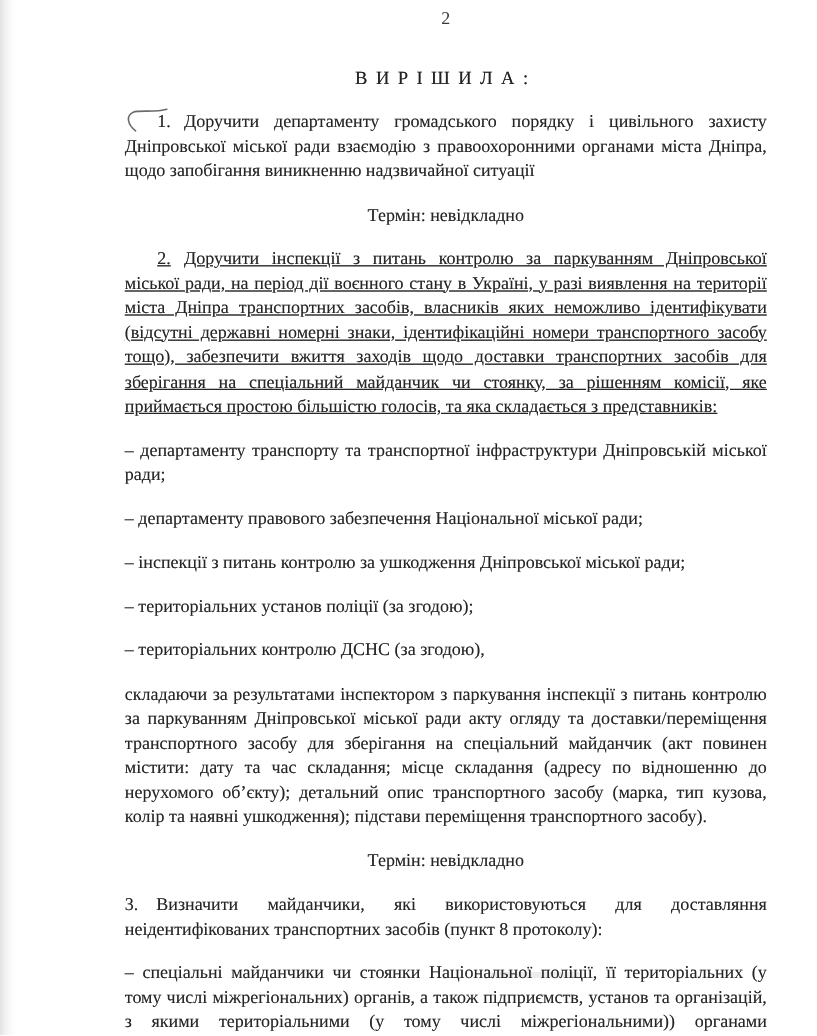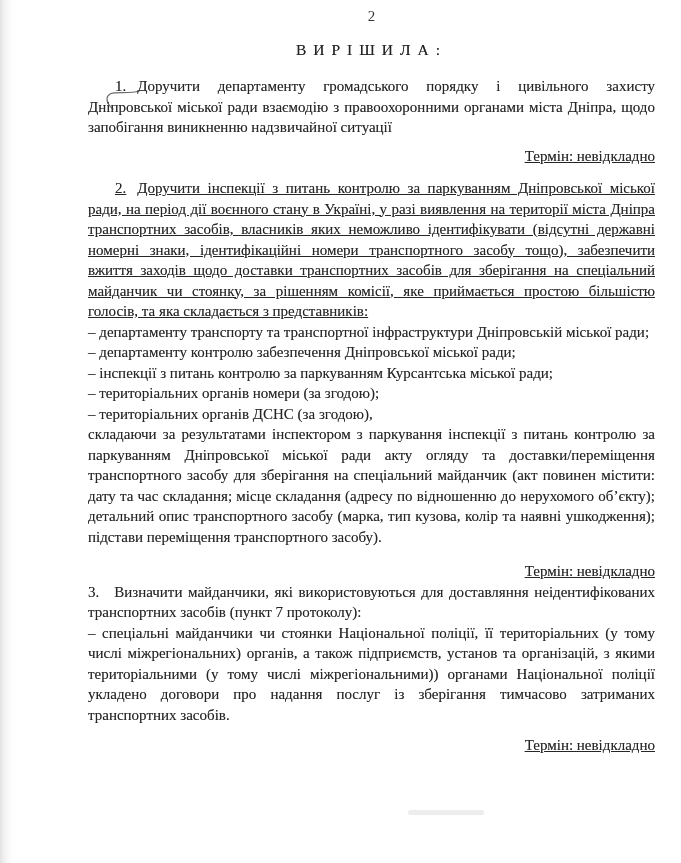--- a/index.html
+++ b/index.html
@@ -32,36 +32,36 @@
     top: 6px;
     width: 567px;
   }
   .pagenum {
     text-align: center;
     font-size: 15px;
     line-height: 21px;
     color: #3a3a3a;
   }
   .heading {
-    margin-top: 12px;
+    margin-top: 28px;
     text-align: center;
     font-size: 15.5px;
     line-height: 21px;
     letter-spacing: 7px;
     color: #222;
     text-shadow: 0 0 .4px rgba(30,30,30,.55);
   }
   p.para, p.term {
-    margin: 0;
+    margin: 16px;
     font-size: 15px;
     line-height: 20.5px;
     text-shadow: 0 0 .3px rgba(40,40,40,.45);
   }
   p.para { text-align: justify; }
-  p.term { text-align: right; text-decoration: underline; }
+  p.term { text-align: center; }
   .indent { text-indent: 27px; }
   .numgap { display: inline-block; width: 11px; }
   .numgap.wide { display: inline-block; width: 15px; }
   .mt16 { margin-top: 16px !important; }
   .mt12 { margin-top: 12px !important; text-decoration: underline; }
   .mt8  { margin-top: 8px !important; }
   .mt14 { margin-top: 14px !important; }
   .mt10 { margin-top: 10px !important; }
   .penmark {
     position: absolute;
@@ -82,30 +82,30 @@
 
     <div class="heading">ВИРІШИЛА:</div>
 
     <p class="para indent mt16"><span>1.</span><span class="numgap"></span><span>Доручити департаменту громадського порядку і цивільного захисту Дніпровської міської ради взаємодію з правоохоронними органами міста Дніпра, щодо запобігання виникненню надзвичайної ситуації</span></p>
 
     <p class="term mt8">Термін: невідкладно</p>
 
     <p class="para indent mt12"><span>2.</span><span class="numgap"></span><span>Доручити інспекції з питань контролю за паркуванням Дніпровської міської ради, на період дії воєнного стану в Україні, у разі виявлення на території міста Дніпра транспортних засобів, власників яких неможливо ідентифікувати (відсутні державні номерні знаки, ідентифікаційні номери транспортного засобу тощо), забезпечити вжиття заходів щодо доставки транспортних засобів для зберігання на спеціальний майданчик чи стоянку, за рішенням комісії, яке приймається простою більшістю голосів, та яка складається з представників:</span></p>
 
     <p class="para">– департаменту транспорту та транспортної інфраструктури Дніпровській міської ради;</p>
-    <p class="para">– департаменту контролю забезпечення Дніпровської міської ради;</p>
-    <p class="para">– інспекції з питань контролю за паркуванням Курсантська міської ради;</p>
-    <p class="para">– територіальних органів номери (за згодою);</p>
-    <p class="para">– територіальних органів ДСНС (за згодою),</p>
+    <p class="para">– департаменту правового забезпечення Національної міської ради;</p>
+    <p class="para">– інспекції з питань контролю за ушкодження Дніпровської міської ради;</p>
+    <p class="para">– територіальних установ поліції (за згодою);</p>
+    <p class="para">– територіальних контролю ДСНС (за згодою),</p>
 
     <p class="para">складаючи за результатами інспектором з паркування інспекції з питань контролю за паркуванням Дніпровської міської ради акту огляду та доставки/переміщення транспортного засобу для зберігання на спеціальний майданчик (акт повинен містити: дату та час складання; місце складання (адресу по відношенню до нерухомого об’єкту); детальний опис транспортного засобу (марка, тип кузова, колір та наявні ушкодження); підстави переміщення транспортного засобу).</p>
 
     <p class="term mt14">Термін: невідкладно</p>
 
-    <p class="para"><span>3.</span><span class="numgap wide"></span><span>Визначити майданчики, які використовуються для доставляння неідентифікованих транспортних засобів (пункт 7 протоколу):</span></p>
+    <p class="para"><span>3.</span><span class="numgap wide"></span><span>Визначити майданчики, які використовуються для доставляння неідентифікованих транспортних засобів (пункт 8 протоколу):</span></p>
 
     <p class="para">– спеціальні майданчики чи стоянки Національної поліції, її територіальних (у тому числі міжрегіональних) органів, а також підприємств, установ та організацій, з якими територіальними (у тому числі міжрегіональними)) органами Національної поліції укладено договори про надання послуг із зберігання тимчасово затриманих транспортних засобів.</p>
 
     <p class="term mt10">Термін: невідкладно</p>
 
   </div>
 
   <svg class="penmark" width="46" height="28" viewBox="0 0 46 28">
     <path d="M39,7 C30,10 16,7.5 11,9.5 C4.5,12.5 6.5,20 13,25" fill="none" stroke="#3a3a3a" stroke-width="1.3" stroke-linecap="round" opacity="0.75"></path>
   </svg>

